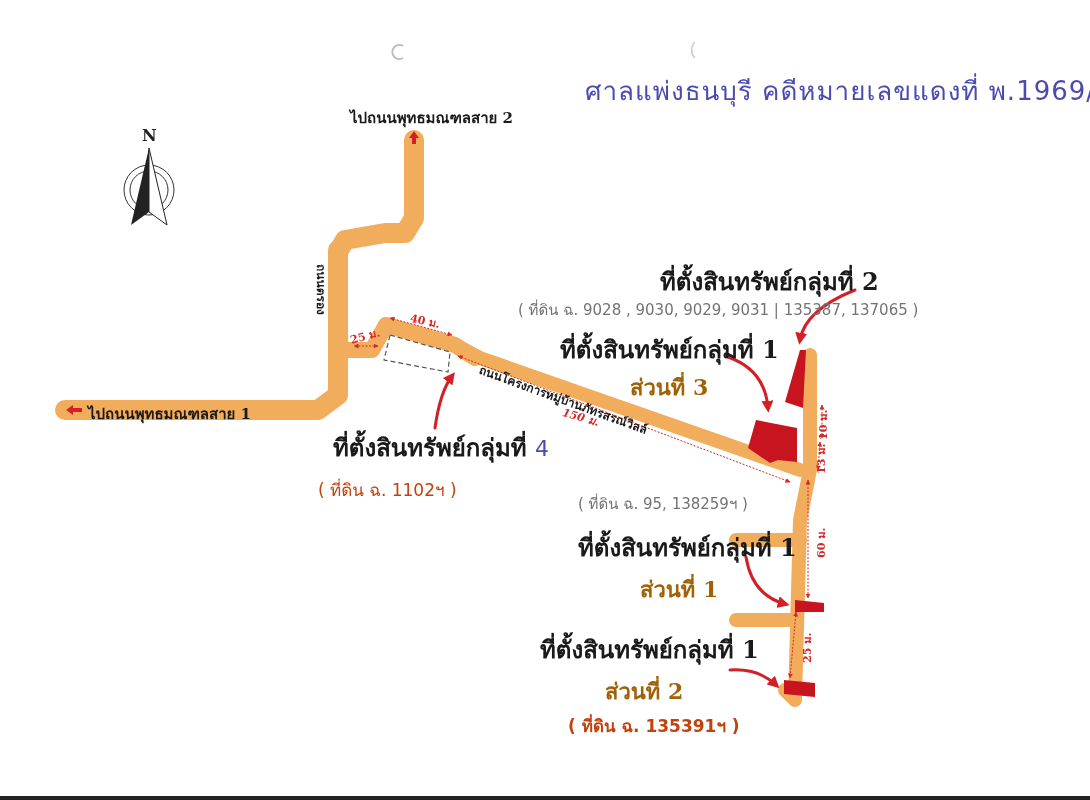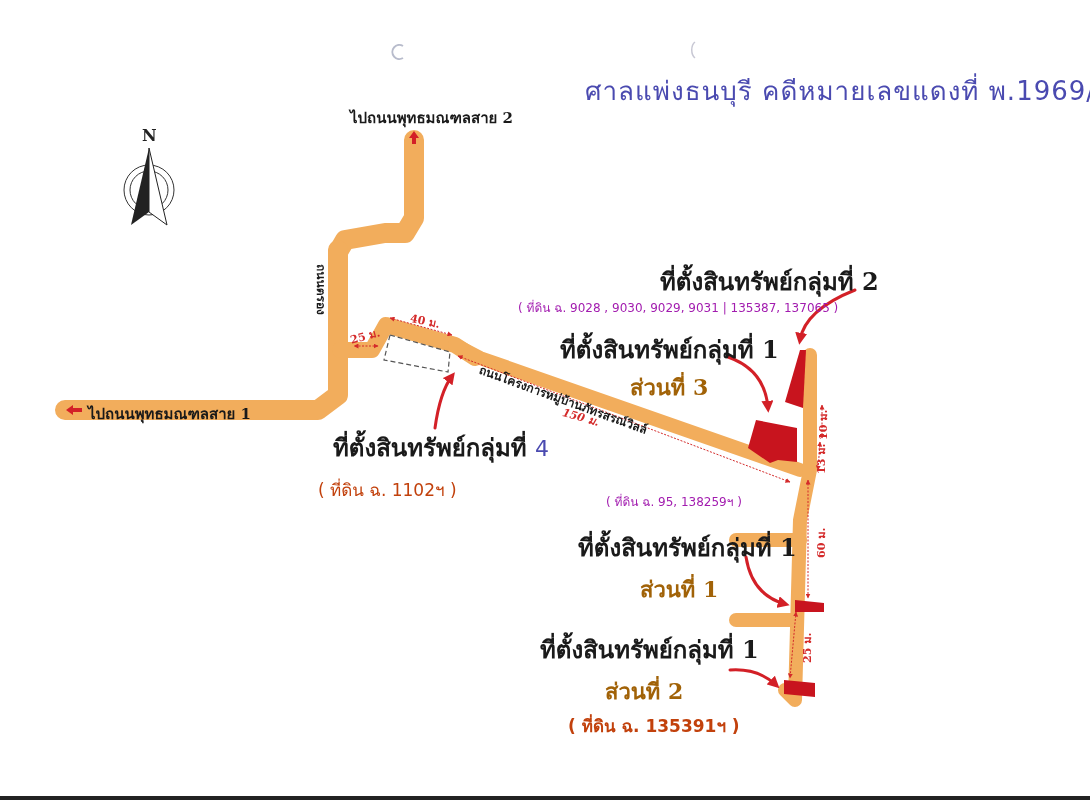--- a/index.html
+++ b/index.html
@@ -5,21 +5,21 @@
     html, body { margin: 0; padding: 0; background: #ffffff; }
     body { width: 1090px; height: 800px; position: relative; overflow: hidden; font-family: "DejaVu Sans", sans-serif; }
     #map { position: absolute; left: 0; top: 0; width: 1090px; height: 800px; }
     .abs { position: absolute; white-space: nowrap; }
     .hand { color: #4a4ab0; font-family: "DejaVu Sans", sans-serif; font-weight: normal; }
     .title { left: 585px; top: 70px; font-size: 26px; letter-spacing: 1px; }
     .label { color: #1a1a1a; font-family: "DejaVu Serif", serif; font-weight: bold; font-size: 24px; }
     .sub { color: #a16207; font-family: "DejaVu Serif", serif; font-weight: bold; font-size: 22px; }
     .road-dest { font-family: "DejaVu Serif", serif; font-weight: bold; font-size: 15px; color: #1a1a1a; }
     .dim { color: #d42a2a; font-family: "DejaVu Serif", serif; font-weight: bold; font-size: 11px; }
-    .hand-small { color: #a21caf; font-size: 12px; }
+    .hand-small { color: #737373; font-size: 15px; }
     .hand-med { color: #c2410c; font-size: 17px; }
     .north { font-family: "DejaVu Serif", serif; font-weight: bold; font-size: 16px; color: #222; }
     .bottom-line { position: absolute; left: 0; top: 796px; width: 1090px; height: 4px; background: #222; }
   </style>
 </head>
 <body>
 
 <svg id="map" viewBox="0 0 1090 800" xmlns="http://www.w3.org/2000/svg">
   <defs>
     <marker id="dimArrow" viewBox="0 0 10 10" refX="9" refY="5" markerWidth="5" markerHeight="5" orient="auto-start-reverse">
@@ -113,21 +113,21 @@
 
 <div class="abs label" style="left:560px; top:330px;">ที่ตั้งสินทรัพย์กลุ่มที่ 1</div>
 <div class="abs sub" style="left:630px; top:370px;">ส่วนที่ 3</div>
 
 <div class="abs label" style="left:333px; top:428px;">
   <span>ที่ตั้งสินทรัพย์กลุ่มที่</span>
   <span class="hand" style="font-size:22px;">4</span>
 </div>
 <div class="abs hand-med" style="left:318px; top:476px;">( ที่ดิน ฉ. 1102ฯ )</div>
 
-<div class="abs hand-small" style="left:578px; top:492px;margin-left:28px;">( ที่ดิน ฉ. 95, 138259ฯ )</div>
+<div class="abs hand-small" style="left:578px; top:492px;">( ที่ดิน ฉ. 95, 138259ฯ )</div>
 <div class="abs label" style="left:578px; top:528px;">ที่ตั้งสินทรัพย์กลุ่มที่ 1</div>
 <div class="abs sub" style="left:640px; top:572px;">ส่วนที่ 1</div>
 
 <div class="abs label" style="left:540px; top:630px;">ที่ตั้งสินทรัพย์กลุ่มที่ 1</div>
 <div class="abs sub" style="left:605px; top:674px;">ส่วนที่ 2</div>
 <div class="abs hand-med" style="left:568px; top:712px;font-weight:bold;">( ที่ดิน ฉ. 135391ฯ )</div>
 
 <div class="bottom-line"></div>
 
 </body></html>

